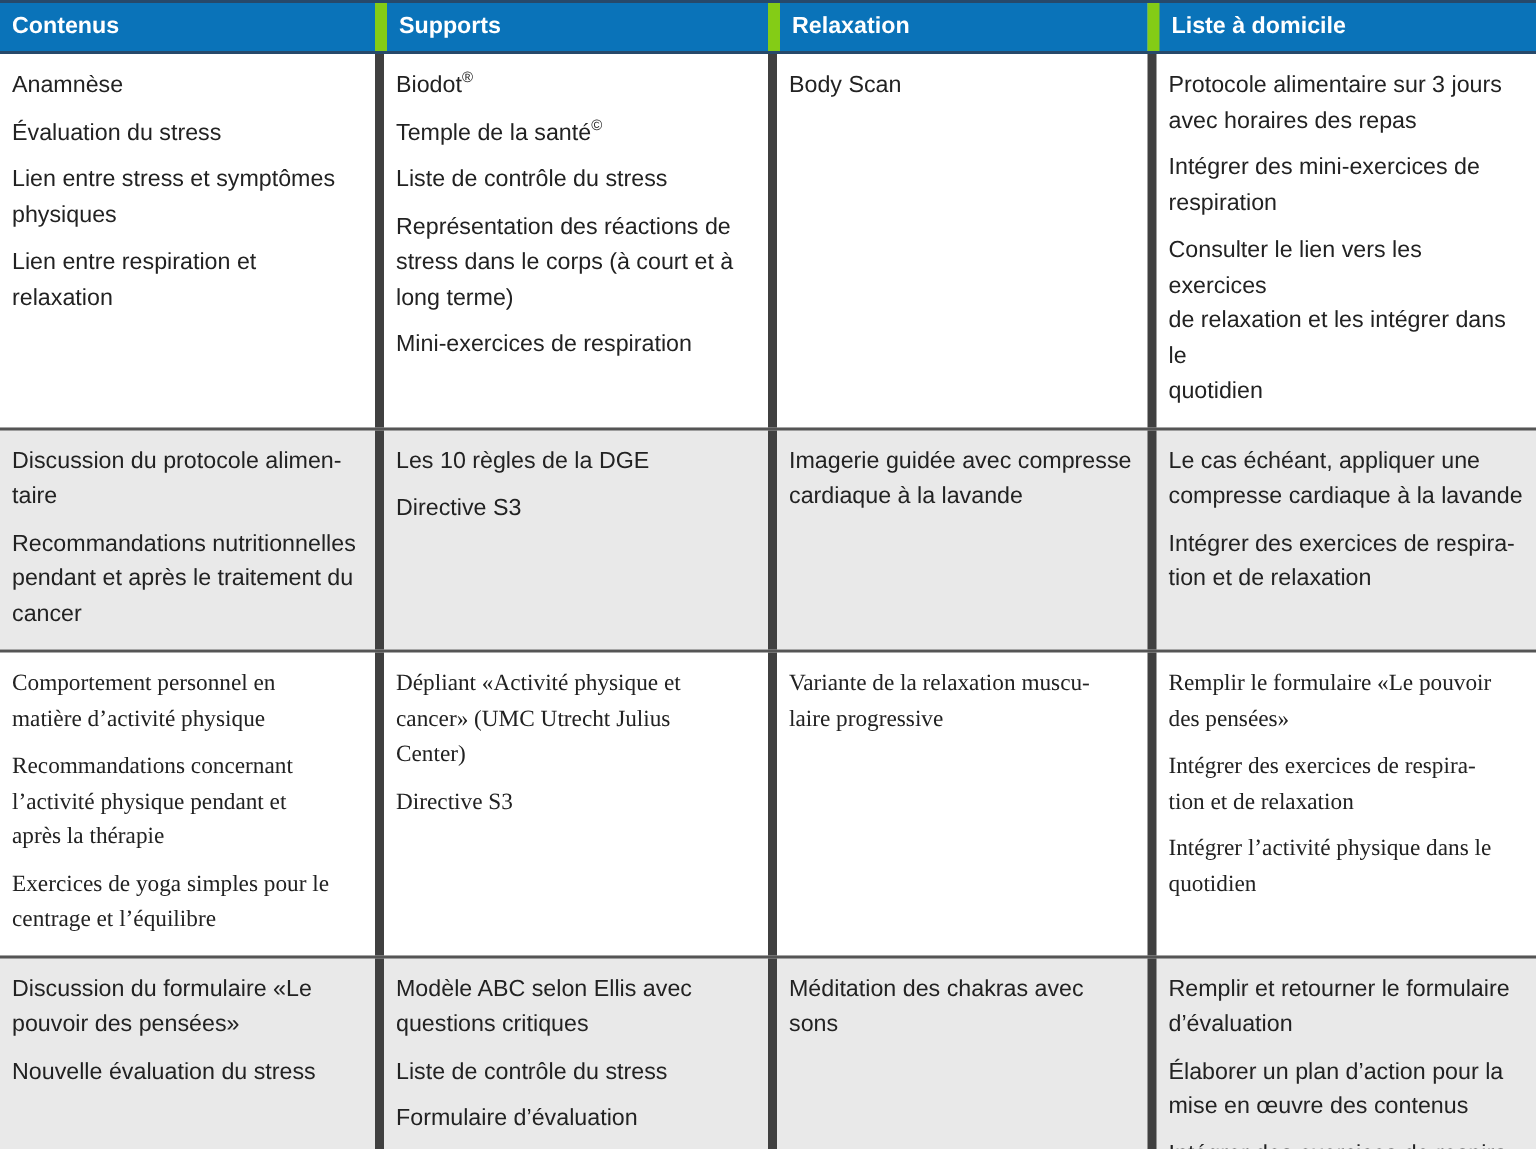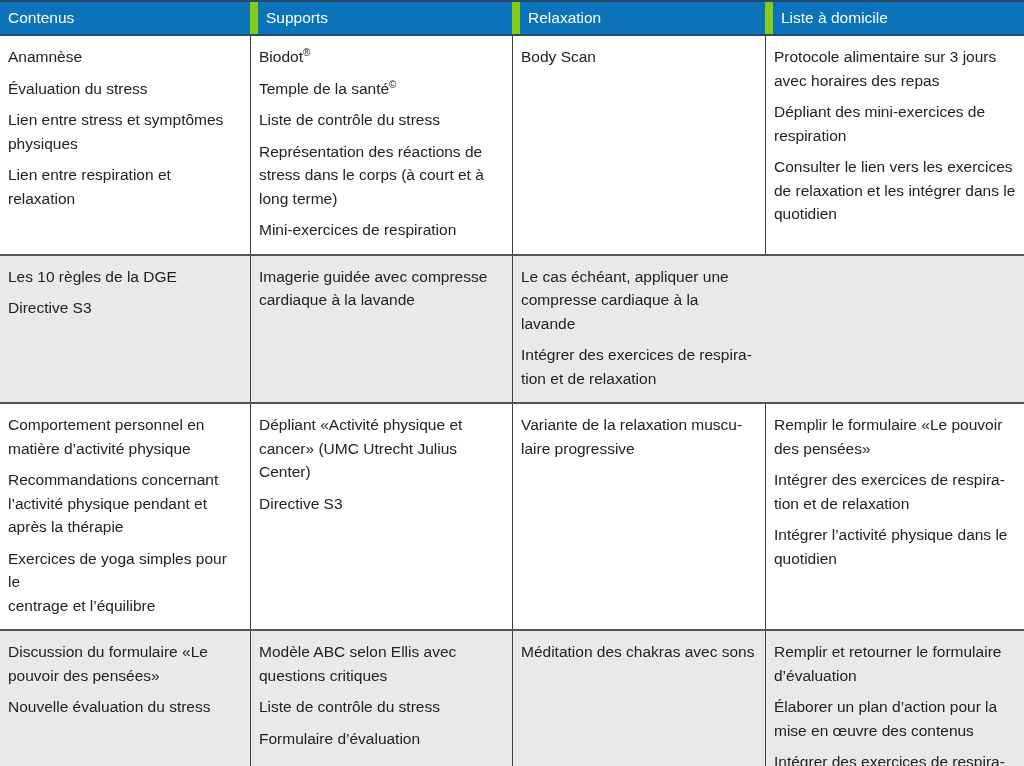--- a/index.html
+++ b/index.html
@@ -21,21 +21,21 @@
   }
   
   .header-row {
     border-top: 2px solid #27496a;
     border-bottom: 2px solid #27496a;
     background: #ffffff;
   }
   .header-cell {
     background: #0a73b9;
     color: #ffffff;
-    font-weight: normal;
+    font-weight: bold;
     font-size: 15.5px;
     line-height: 32px;
     height: 32px;
     padding-left: 8px;
     white-space: nowrap;
     overflow: hidden;
   }
   .header-cell + .header-cell {
     border-left: 8px solid #84cc16;
   }
@@ -46,21 +46,21 @@
   .body-row + .body-row {
     border-top: 2px solid #555555;
   }
   .body-row.shade-white { background: #ffffff; }
   .body-row.shade-gray  { background: #e9e9e9; }
   .body-cell {
     padding: 9px 8px 4px 8px;
     box-sizing: border-box;
   }
   .body-cell + .body-cell {
-    border-left: 1px solid #404040;
+    border-left: 6px solid #404040;
   }
   .cell-paragraph {
     margin: 0 0 8px 0;
     font-size: 15.5px;
     line-height: 23.5px;
     white-space: pre-line;
   }
   .sup-mark {
     font-size: 10px;
     vertical-align: super;
@@ -94,44 +94,51 @@
 stress dans le corps (à court et à
 long terme)</span></p>
           <p class="cell-paragraph"><span>Mini-exercices de respiration</span></p>
         </div>
         <div class="body-cell">
           <p class="cell-paragraph"><span>Body Scan</span></p>
         </div>
         <div class="body-cell">
           <p class="cell-paragraph"><span>Protocole alimentaire sur 3 jours
 avec horaires des repas</span></p>
-          <p class="cell-paragraph"><span>Dépliant des mini-exercices de
+          <p class="cell-paragraph"><span>Intégrer des mini-exercices de
 respiration</span></p>
           <p class="cell-paragraph"><span>Consulter le lien vers les exercices
 de relaxation et les intégrer dans le
 quotidien</span></p>
         </div>
       </div>
       <div class="grid-row body-row shade-gray" style="min-height: 136px;">
+        <div class="body-cell">
+          <p class="cell-paragraph"><span>Discussion du protocole alimen-
+taire</span></p>
+          <p class="cell-paragraph"><span>Recommandations nutritionnelles
+pendant et après le traitement du
+cancer</span></p>
+        </div>
         <div class="body-cell">
           <p class="cell-paragraph"><span>Les 10 règles de la DGE</span></p>
           <p class="cell-paragraph"><span>Directive S3</span></p>
         </div>
         <div class="body-cell">
           <p class="cell-paragraph"><span>Imagerie guidée avec compresse
 cardiaque à la lavande</span></p>
         </div>
         <div class="body-cell">
           <p class="cell-paragraph"><span>Le cas échéant, appliquer une
 compresse cardiaque à la lavande</span></p>
           <p class="cell-paragraph"><span>Intégrer des exercices de respira-
 tion et de relaxation</span></p>
         </div>
       </div>
-      <div class="grid-row body-row shade-white" style="min-height: 192px;">
+      <div class="grid-row body-row shade-white" style="min-height: 192px; font-family: Liberation Serif, serif;">
         <div class="body-cell">
           <p class="cell-paragraph"><span>Comportement personnel en
 matière d’activité physique</span></p>
           <p class="cell-paragraph"><span>Recommandations concernant
 l’activité physique pendant et
 après la thérapie</span></p>
           <p class="cell-paragraph"><span>Exercices de yoga simples pour le
 centrage et l’équilibre</span></p>
         </div>
         <div class="body-cell">

